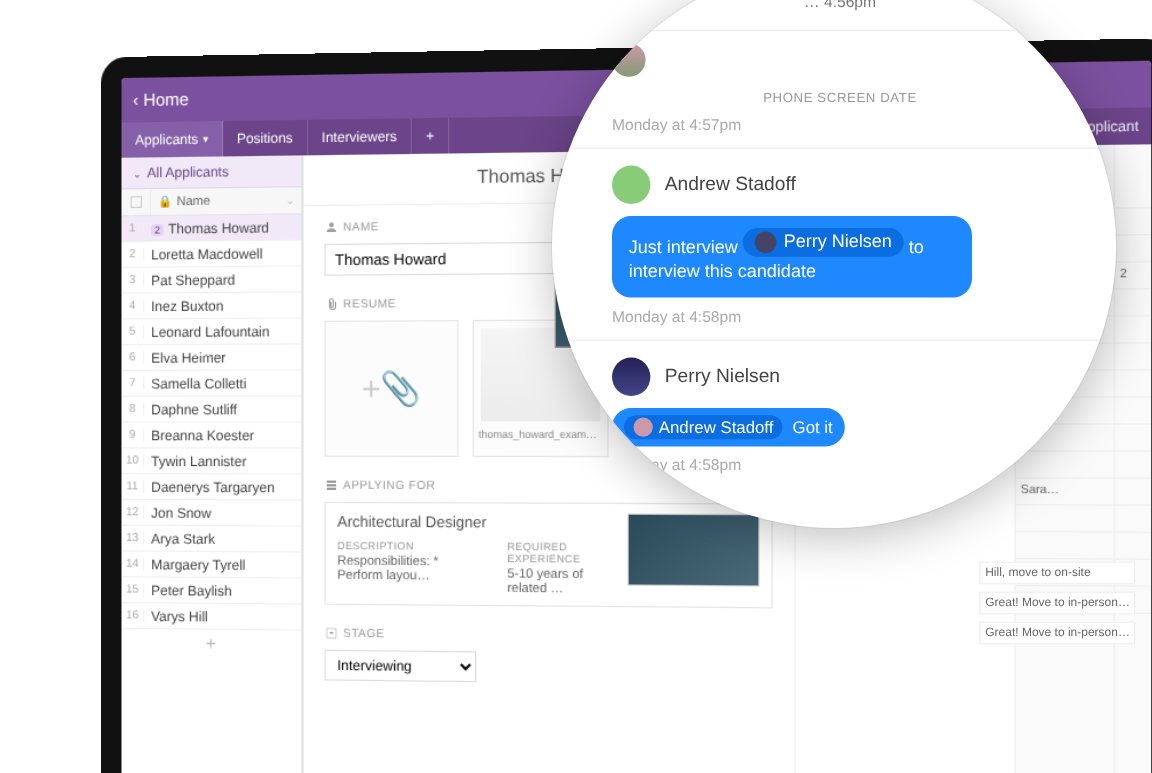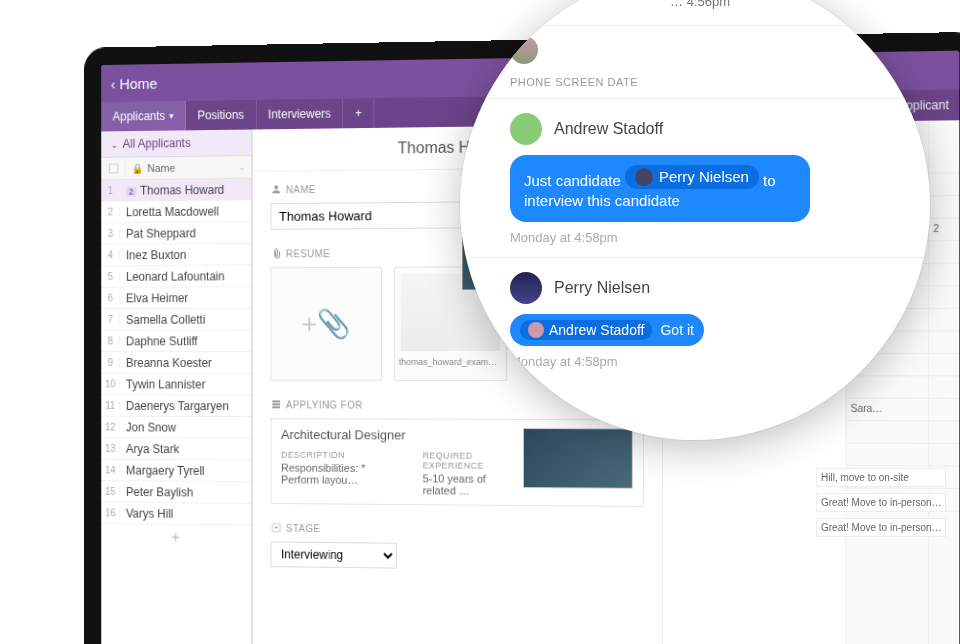--- a/index.html
+++ b/index.html
@@ -95,21 +95,21 @@
     background:#fff;
     box-shadow: 0 8px 40px rgba(0,0,0,0.25), 0 0 0 1px rgba(0,0,0,0.05);
     overflow:hidden;
     z-index:50;
   }
   .lens .inner { padding: 18px 40px 0 50px; font-size:14px; color:#444; }
   .lens .row1 { padding:6px 0; font-size:13px; color:#777; text-align:center; }
   .lens .hr { border-top:1px solid #eee; margin:10px -40px; }
   .lens .update-line { display:flex; align-items:center; gap:10px; font-size:15px; color:#555; margin:10px 0; }
   .lens .avatar { width:28px; height:28px; border-radius:50%; background:linear-gradient(#c9a,#897); }
-  .lens .field-label { font-size:11px; letter-spacing:.5px; color:#999; margin:12px 0 6px; }
+  .lens .field-label { font-size:11px; letter-spacing:.5px; color:#999; margin:12px 0 6px;text-align:center; }
   .lens .date-input { width:300px; border:1px solid #ccc; padding:6px 8px; font-size:14px; border-bottom:2px solid #2e8b57; }
   .lens .ts { color:#aaa; font-size:13px; margin:8px 0 12px; }
   .lens .person-line { display:flex; align-items:center; gap:12px; font-size:16px; color:#444; margin:14px 0 10px; }
   .lens .av2 { width:32px; height:32px; border-radius:50%; background:#8c7; }
   .lens .av3 { width:32px; height:32px; border-radius:50%; background:linear-gradient(#225,#448); }
   .bluebubble { background:#1e88ff; color:#fff; padding:10px 14px; border-radius:16px; font-size:15px; width:300px; line-height:1.35; }
   .bluebubble .mention { background:#0b6de0; padding:2px 10px; border-radius:12px; display:inline-flex; align-items:center; gap:6px; font-weight:500; }
   .bluebubble .mention .mav { width:18px; height:18px; border-radius:50%; background:#446; display:inline-block; }
   .bluebubble2 { background:#1e88ff; color:#fff; padding:6px 10px; border-radius:16px; font-size:14px; display:inline-flex; align-items:center; gap:8px; }
   .bluebubble2 .mention { background:#0b6de0; padding:2px 8px; border-radius:12px; display:inline-flex; align-items:center; gap:5px; }
@@ -362,28 +362,29 @@
 
 <div class="lens">
   <div class="inner">
     <div class="row1">… <span>4:56pm</span></div>
     <div class="hr"></div>
 
     <div class="update-line">
       <span class="avatar"></span>
     </div>
     <div class="field-label">PHONE SCREEN DATE</div>
+    <div class="ts">Monday at 4:57pm</div>
     <div class="hr"></div>
 
     <div class="person-line">
       <span class="av2"></span>
       <span>Andrew Stadoff</span>
     </div>
     <div class="bluebubble">
-      <span>Just candidate</span>
+      <span>Just interview</span>
       <span class="mention">
           <span class="mav"></span>
           <span>Perry Nielsen</span>
         </span>
       <span>to interview this candidate</span>
     </div>
     <div class="ts">Monday at 4:58pm</div>
     <div class="hr"></div>
 
     <div class="person-line">

